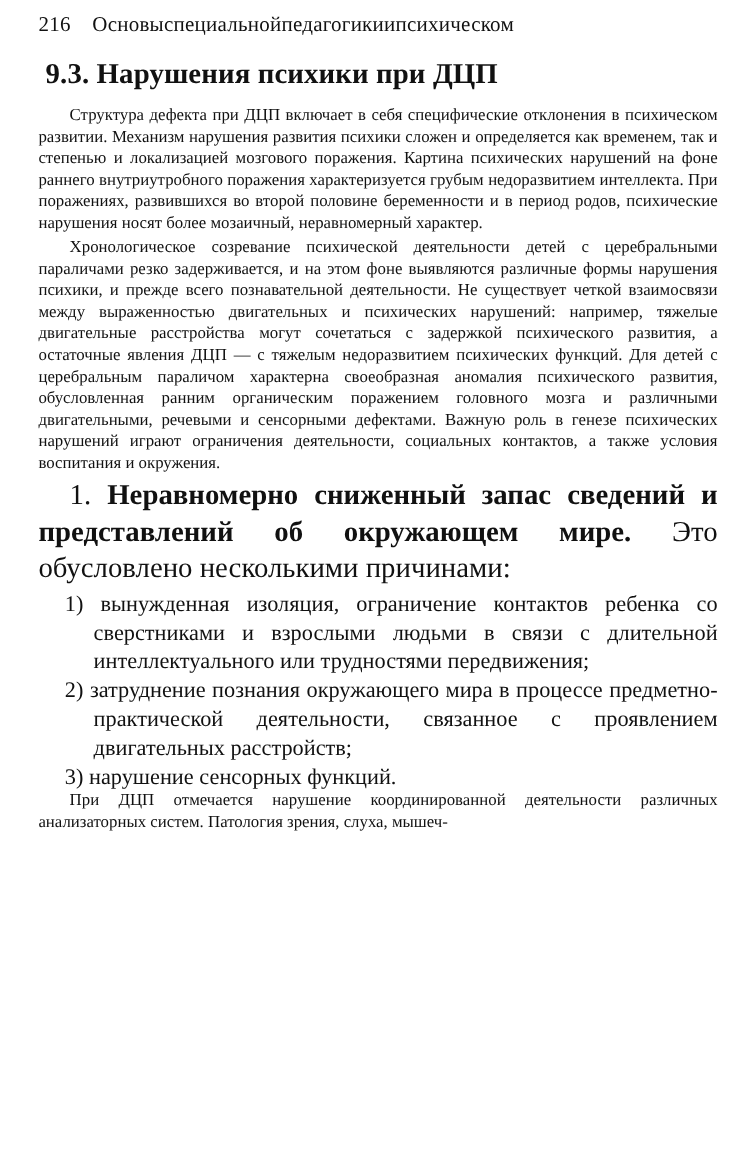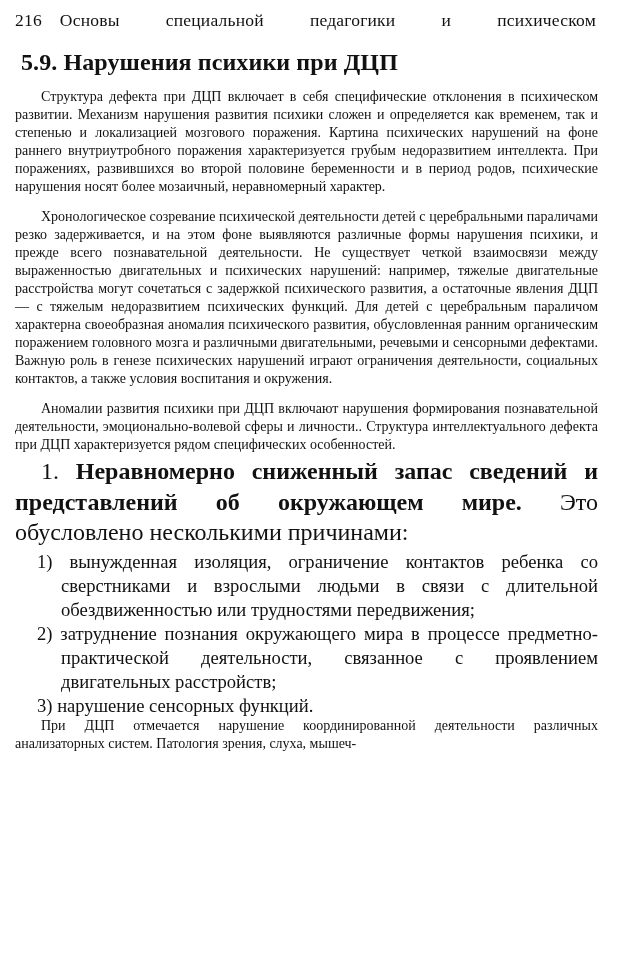--- a/index.html
+++ b/index.html
@@ -12,39 +12,38 @@
     height: 968px;
     font-family: "Liberation Serif", "DejaVu Serif", serif;
     color: #111111;
     position: relative;
     overflow: hidden;
   }
   .page {
     width: 620px;
     height: 968px;
     box-sizing: border-box;
-    padding: 10px 22px 0 15px;
+    padding: 10px 22px 0 32px;
     position: relative;
   }
   .running-head {
     display: flex;
     align-items: baseline;
     font-size: 17.5px;
     letter-spacing: 0.2px;
     margin: 0 0 4px 0;
     padding: 0 2px 0 0;
   }
   .running-head .folio {
     font-size: 17.5px;
     margin-right: 18px;
   }
   .running-head .rh-title {
     flex: 1;
     display: flex;
-    justify-content: space-between;
     font-size: 17.5px;
   }
   .rh-title span {
     white-space: nowrap;
   }
   h2.section-title {
     font-size: 24px;
     font-weight: bold;
     margin: 18px 0 12px 0;
     padding-left: 6px;
@@ -52,21 +51,21 @@
   }
   p.body-par {
     font-size: 14px;
     line-height: 1.285;
     margin: 0 0 0 0;
     text-align: justify;
     text-indent: 26px;
     hyphens: manual;
   }
   p.body-par + p.body-par {
-    margin-top: 12px;
+    margin-top: 2px;
   }
   .numbered {
     font-size: 24px;
     line-height: 1.285;
     text-align: justify;
     margin: 2px 0 0 0;
     text-indent: 26px;
   }
   .numbered b {
     font-weight: bold;
@@ -97,35 +96,34 @@
     <div class="folio">216</div>
     <div class="rh-title">
       <span>Основы</span>
       <span>специальной</span>
       <span>педагогики</span>
       <span>и</span>
       <span>психическом</span>
     </div>
   </div>
 
-  <h2 class="section-title">5.9. Нарушения психики при ДЦП</h2>
+  <h2 class="section-title">9.3. Нарушения психики при ДЦП</h2>
 
   <p class="body-par">Структура дефекта при ДЦП включает в себя специфические отклонения в психическом развитии. Механизм нарушения развития психики сложен и определяется как временем, так и степенью и локализацией мозгового поражения. Картина психических нарушений на фоне раннего внутриутробного поражения характеризуется грубым недоразвитием интеллекта. При поражениях, развившихся во второй половине беременности и в период родов, психические нарушения носят более мозаичный, неравномерный характер.</p>
   <p class="body-par">Хронологическое созревание психической деятельности детей с церебральными параличами резко задерживается, и на этом фоне выявляются различные формы нарушения психики, и прежде всего познавательной деятельности. Не существует четкой взаимосвязи между выраженностью двигательных и психических нарушений: например, тяжелые двигательные расстройства могут сочетаться с задержкой психического развития, а остаточные явления ДЦП — с тяжелым недоразвитием психических функций. Для детей с церебральным параличом характерна своеобразная аномалия психического развития, обусловленная ранним органическим поражением головного мозга и различными двигательными, речевыми и сенсорными дефектами. Важную роль в генезе психических нарушений играют ограничения деятельности, социальных контактов, а также условия воспитания и окружения.</p>
-  <p class="body-par">Аномалии развития психики при ДЦП включают нарушения формирования познавательной деятельности, эмоционально-волевой сферы и личности.. Структура интеллектуального дефекта при ДЦП характеризуется рядом специфических особенностей.</p>
 
   <p class="numbered">
     <span>1.</span>
     <b>Неравномерно сниженный запас сведений и представлений об окружающем мире.</b><span> Это обусловлено несколькими причинами:</span>
   </p>
 
   <ol class="sub-list">
     <li>
       <span>1)</span>
-      <span>вынужденная изоляция, ограничение контактов ребенка со сверстниками и взрослыми людьми в связи с длительной обездвиженностью или трудностями передвижения;</span>
+      <span>вынужденная изоляция, ограничение контактов ребенка со сверстниками и взрослыми людьми в связи с длительной интеллектуального или трудностями передвижения;</span>
     </li>
     <li>
       <span>2)</span>
       <span>затруднение познания окружающего мира в процессе предметно-практической деятельности, связанное с проявлением двигательных расстройств;</span>
     </li>
     <li>
       <span>3)</span>
       <span>нарушение сенсорных функций.</span>
     </li>
   </ol>

